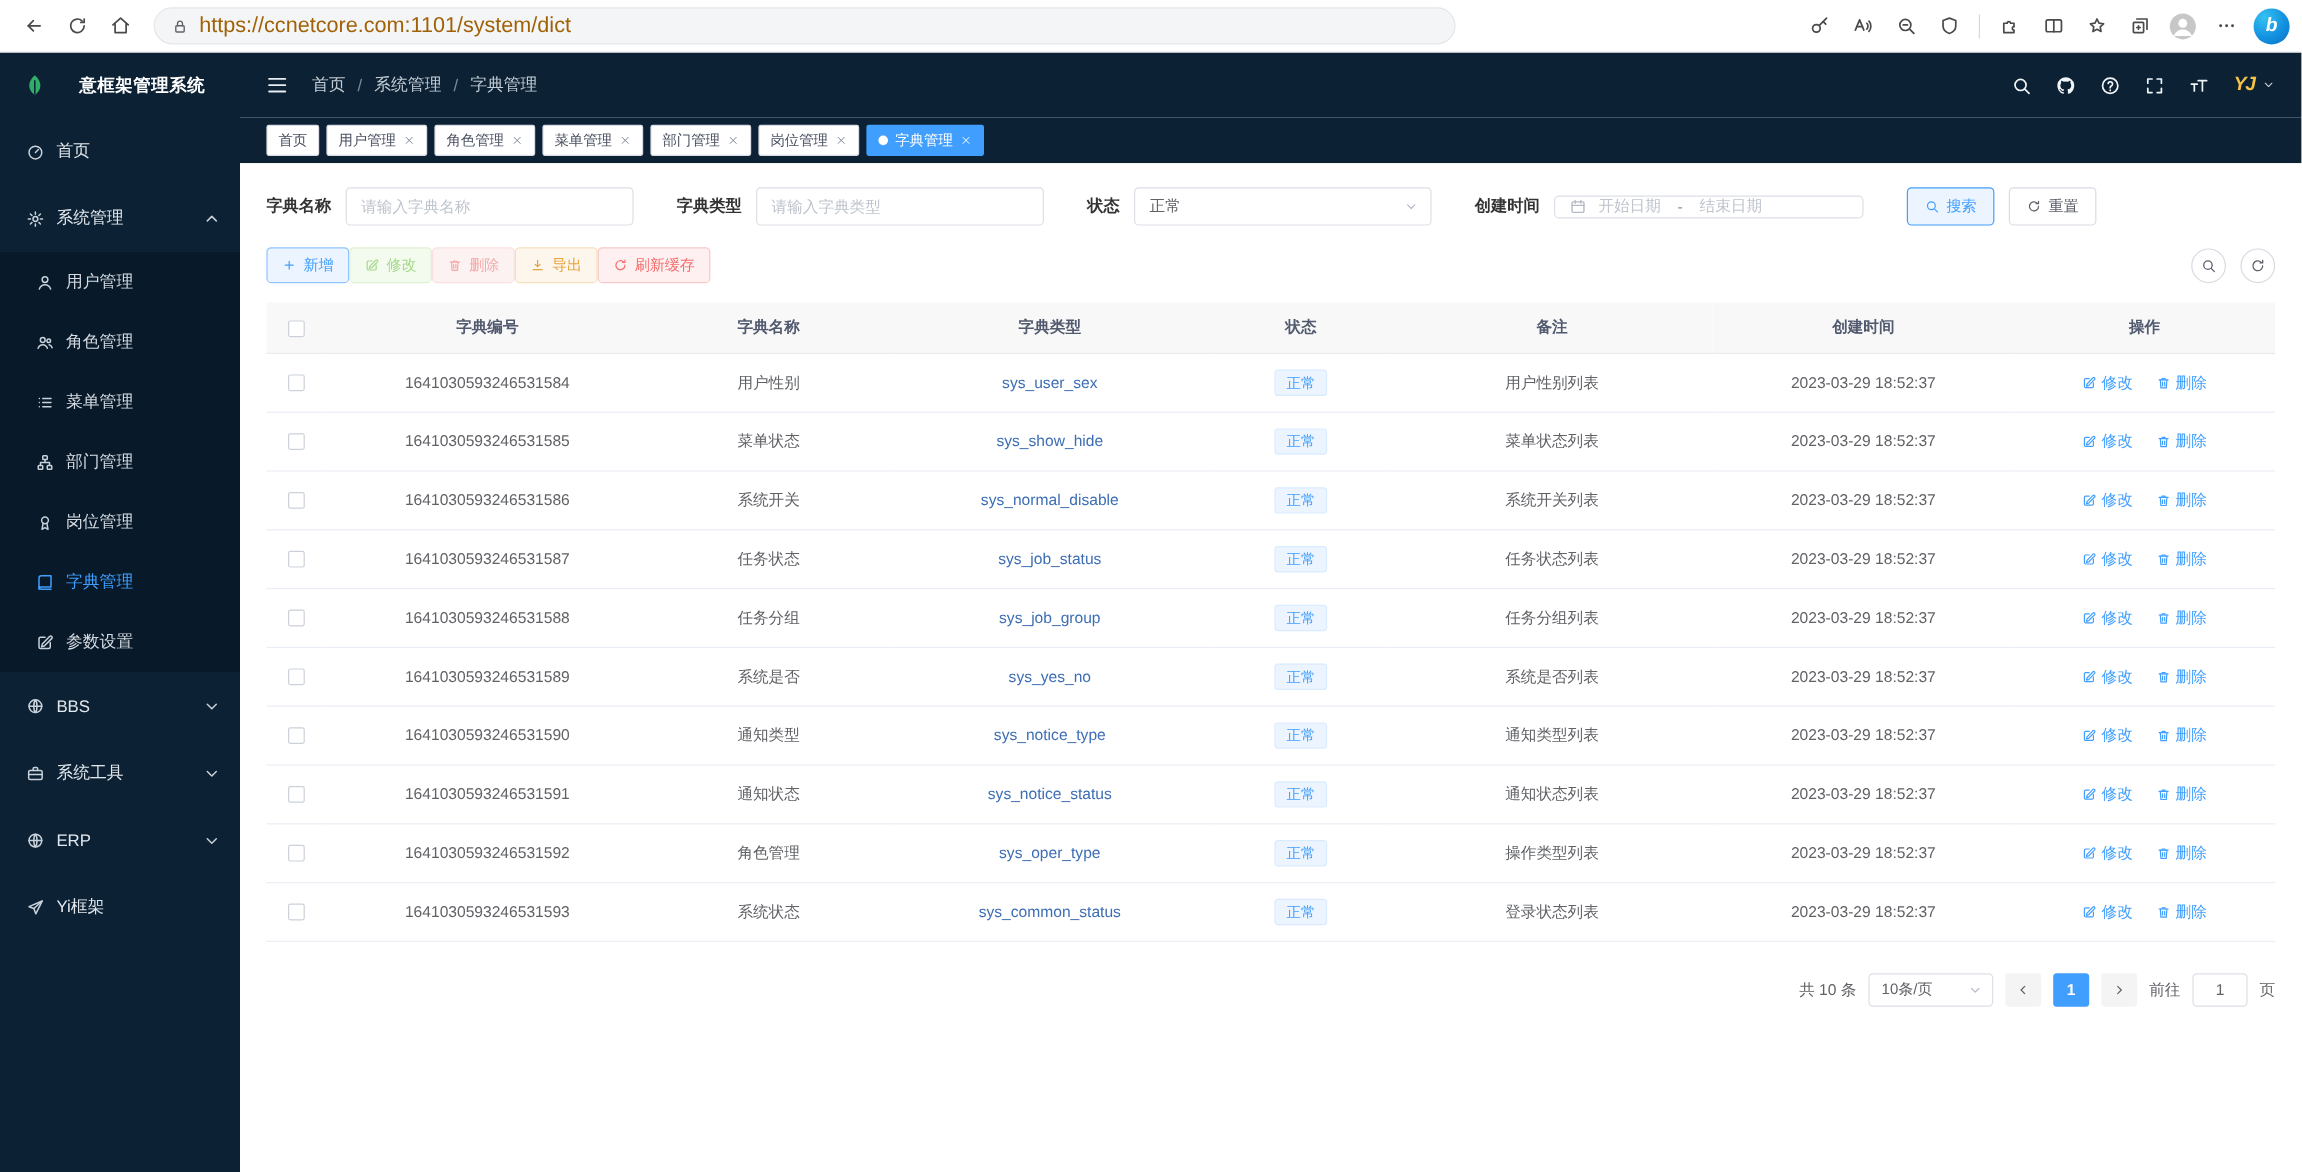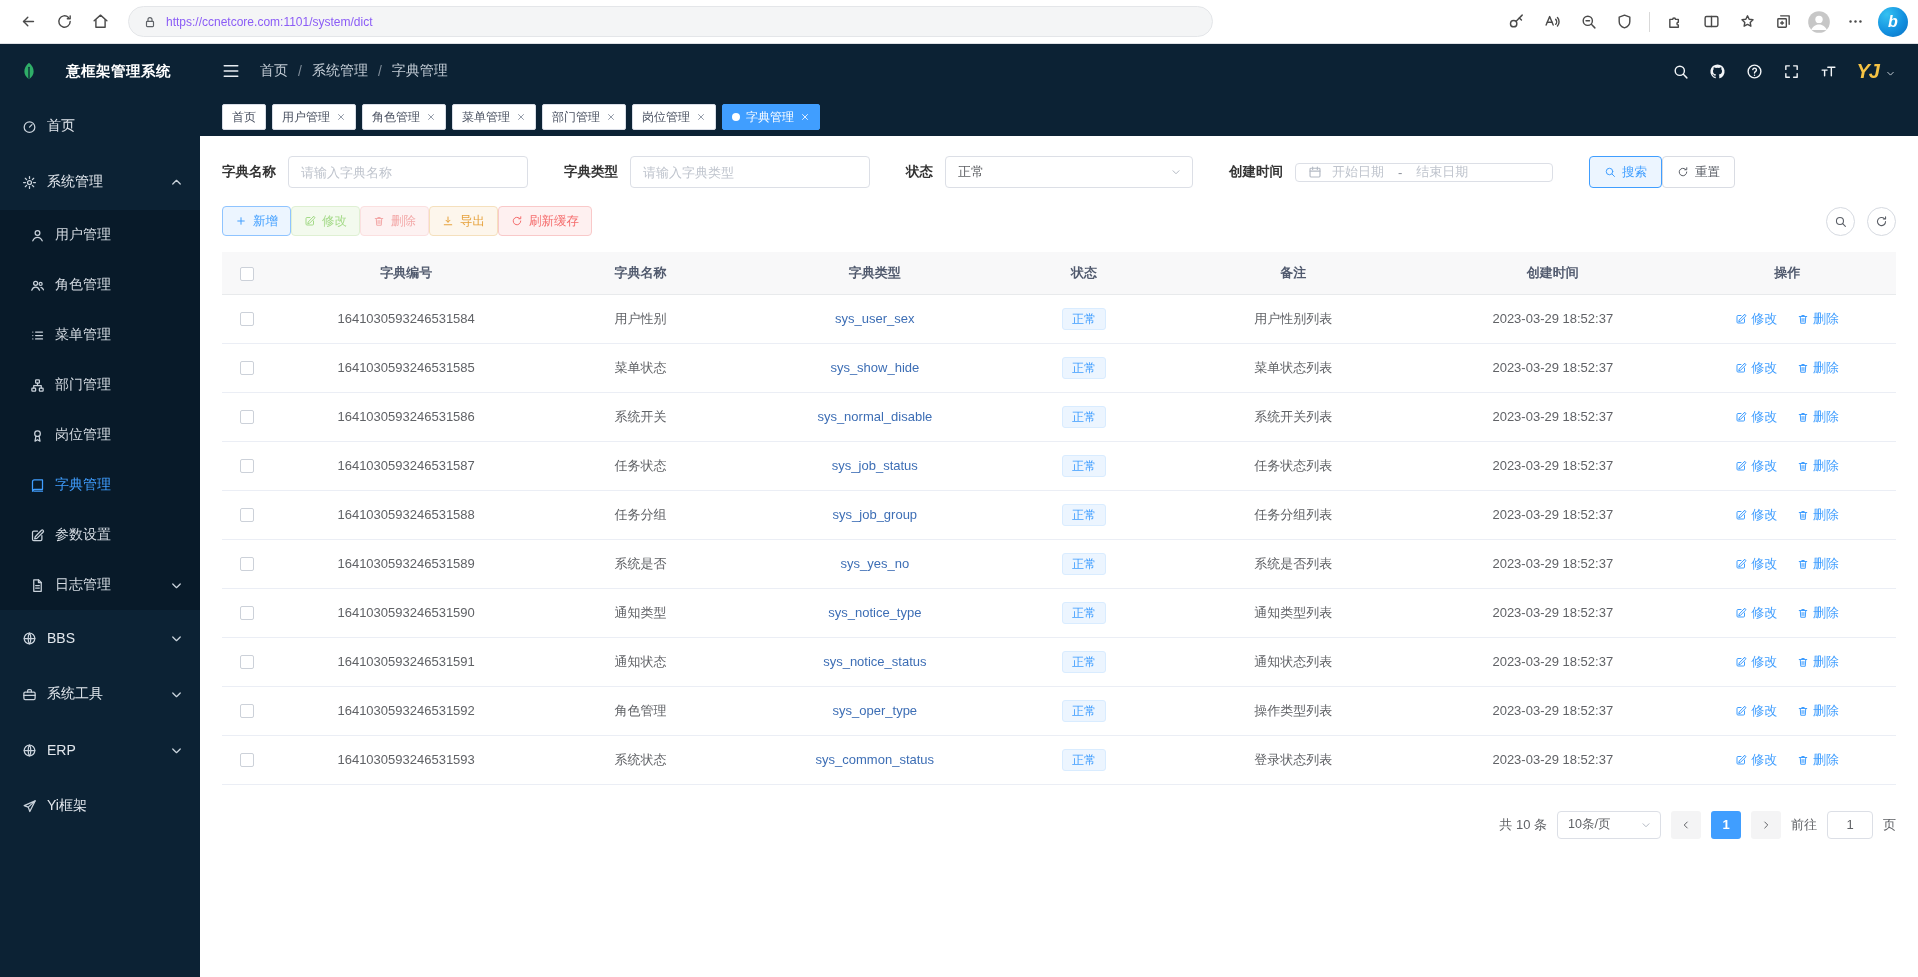--- a/index.html
+++ b/index.html
@@ -6,21 +6,21 @@
   html,body { width:1918px; height:977px; overflow:hidden; background:#fff;
     font-family:"Liberation Sans","DejaVu Sans",sans-serif; }
   i[data-icon]{ display:inline-flex; align-items:center; justify-content:center; line-height:1; flex:none; }
   i[data-icon] svg{ display:block; }
 
   
   .chrome { height:44px; display:flex; align-items:center; padding:0 10px; background:#fff; border-bottom:1px solid #dfe1e5; }
   .nav-btn { width:36px; height:36px; border-radius:6px; display:flex; align-items:center; justify-content:center; color:#4a4a4a; font-size:17px; cursor:pointer; }
   .addr { width:1085px; height:31px; margin-left:10px; background:#f4f5f6; border:1px solid #e4e6e9; border-radius:16px; display:flex; align-items:center; padding:0 14px; gap:9px; color:#5f6368; }
   .addr i { font-size:14px; }
-  .addr .url { font-size:12px; color:#8b5cf6; }
+  .addr .url { font-size:18px; color:#a16207; }
   .chrome-right { margin-left:auto; display:flex; align-items:center; gap:2px; }
   .chrome-right .nav-btn { width:34px; }
   .divider { width:1px; height:20px; background:#d9d9d9; margin:0 6px; }
   .avatar-wrap { width:34px; height:34px; display:flex; align-items:center; justify-content:center; font-size:26px; cursor:pointer; }
   .bing { width:30px; height:30px; border-radius:50%; margin-left:4px; cursor:pointer;
     background:radial-gradient(circle at 30% 25%, #35c1f1 0%, #1391e0 55%, #0a6fc2 100%);
     color:#fff; font-weight:bold; font-style:italic; font-size:16px; display:flex; align-items:center; justify-content:center; }
 
   
   .app { display:flex; height:933px; }
@@ -39,21 +39,21 @@
 
   .main { flex:1; min-width:0; display:flex; flex-direction:column; }
 
   
   .topbar { height:54px; background:#0c2234; display:flex; align-items:center; padding:0 22px; }
   .fold { color:#e8edf2; font-size:18px; cursor:pointer; }
   .breadcrumb { display:flex; align-items:center; gap:10px; margin-left:20px; font-size:14px; color:#c3ccd5; }
   .breadcrumb .sep { color:#7f8c98; }
   .topbar-right { margin-left:auto; display:flex; align-items:center; gap:20px; color:#f2f5f8; }
   .topbar-right [data-icon]{ font-size:17px; cursor:pointer; }
-  .yj-logo { font-size:20px; font-weight:800; color:#f6c344; font-style:italic; letter-spacing:-1px; cursor:pointer; }
+  .yj-logo { font-size:16px; font-weight:800; color:#f6c344; font-style:italic; letter-spacing:-1px; cursor:pointer; }
   .tiny-chev { font-size:11px !important; color:#cfd6de; align-self:flex-end; margin:0 0 4px -14px; }
 
   
   .tabsbar { height:38px; background:#0c2234; display:flex; align-items:center; gap:6px; padding:0 22px; }
   .tab { height:26px; display:inline-flex; align-items:center; gap:6px; padding:0 9px; background:#fff; border:1px solid #d8dce5; color:#495060; font-size:12px; cursor:pointer; border-radius:2px; white-space:nowrap; }
   .tab .tab-x { font-size:10px; color:#7e8796; }
   .tab.active { background:#409eff; border-color:#409eff; color:#fff; }
   .tab.active .tab-x { color:#fff; }
   .dot { width:8px; height:8px; border-radius:50%; background:#fff; flex:none; }
 
@@ -63,21 +63,21 @@
   .filters { display:flex; align-items:center; }
   .f-group { display:flex; align-items:center; margin-right:36px; }
   .f-label { font-size:13.5px; font-weight:bold; color:#333; margin-right:12px; white-space:nowrap; }
   .f-input { width:240px; height:32px; border:1px solid #dcdfe6; border-radius:4px; padding:0 12px; font-size:13px; color:#606266; outline:none; font-family:inherit; background:#fff; }
   .f-input::placeholder { color:#bfc4cd; }
   .f-select { width:248px; height:32px; border:1px solid #dcdfe6; border-radius:4px; display:flex; align-items:center; padding:0 10px 0 12px; font-size:13px; color:#606266; cursor:pointer; background:#fff; }
   .sel-chev { margin-left:auto; color:#b4bac4; font-size:12px !important; }
   .f-date { width:258px; height:19px; border:1px solid #dcdfe6; border-radius:4px; display:flex; align-items:center; padding:0 12px; font-size:13px; color:#bfc4cd; cursor:pointer; background:#fff; }
   .f-date [data-icon]{ color:#b4bac4; font-size:14px; margin-right:10px; }
   .f-date .dsep { color:#8a9099; margin:0 14px; }
-  .f-buttons { display:flex; gap:0; }
+  .f-buttons { display:flex; gap:12px; }
 
   .btn { height:32px; display:inline-flex; align-items:center; gap:6px; padding:0 14px; border-radius:4px; font-size:12.5px; cursor:pointer; border:1px solid transparent; font-family:inherit; background:#fff; }
   .btn [data-icon]{ font-size:12px; }
   .btn-search { background:#ecf5ff; border-color:#409eff; color:#409eff; }
   .btn-reset { border-color:#d9dce3; color:#5a5e66; }
 
   .toolbar { margin-top:18px; display:flex; align-items:center; }
   .toolbar .btn { height:30px; padding:0 12px; }
   .btn-add    { background:#ecf5ff; border-color:#8fc4ff; color:#409eff; }
   .btn-edit   { background:#f3faee; border-color:#dff0d3; color:#a4da88; }
@@ -329,35 +329,20 @@
         </div>
         <div class="menu-item sub">
           <i data-icon="edit-icon">
               <svg viewBox="0 0 24 24" width="1em" height="1em" fill="none" stroke="currentColor" stroke-width="2" stroke-linecap="round" stroke-linejoin="round">
                 <path d="M12 5H6a2 2 0 0 0-2 2v11a2 2 0 0 0 2 2h11a2 2 0 0 0 2-2v-6"></path>
                 <path d="M18.4 3.6a2 2 0 0 1 2.8 2.8L11 16.6 7.5 17.5l.9-3.5 10-10.4z"></path>
               </svg>
             </i>
             <span>参数设置</span>
         </div>
-        <div class="menu-item sub">
-          <i data-icon="document-icon">
-              <svg viewBox="0 0 24 24" width="1em" height="1em" fill="none" stroke="currentColor" stroke-width="2" stroke-linecap="round" stroke-linejoin="round">
-                <path d="M6 2.8h7.5L18 7.3v13.9H6z"></path>
-                <path d="M13.5 2.8v4.5H18"></path>
-                <path d="M9 12h6M9 16h6"></path>
-              </svg>
-            </i>
-            <span>日志管理</span>
-          <i class="chev" data-icon="chevron-down-icon">
-              <svg viewBox="0 0 24 24" width="1em" height="1em" fill="none" stroke="currentColor" stroke-width="2" stroke-linecap="round" stroke-linejoin="round">
-                <path d="M6 9.5l6 6 6-6"></path>
-              </svg>
-            </i>
-        </div>
       </div>
       <div class="menu-item top">
         <i data-icon="globe-icon">
             <svg viewBox="0 0 24 24" width="1em" height="1em" fill="none" stroke="currentColor" stroke-width="2" stroke-linecap="round" stroke-linejoin="round">
               <circle cx="12" cy="12" r="8.5"></circle>
               <path d="M3.5 12h17"></path>
               <path d="M12 3.5c2.8 3 2.8 14 0 17M12 3.5c-2.8 3-2.8 14 0 17"></path>
             </svg>
           </i>
           <span>BBS</span>

